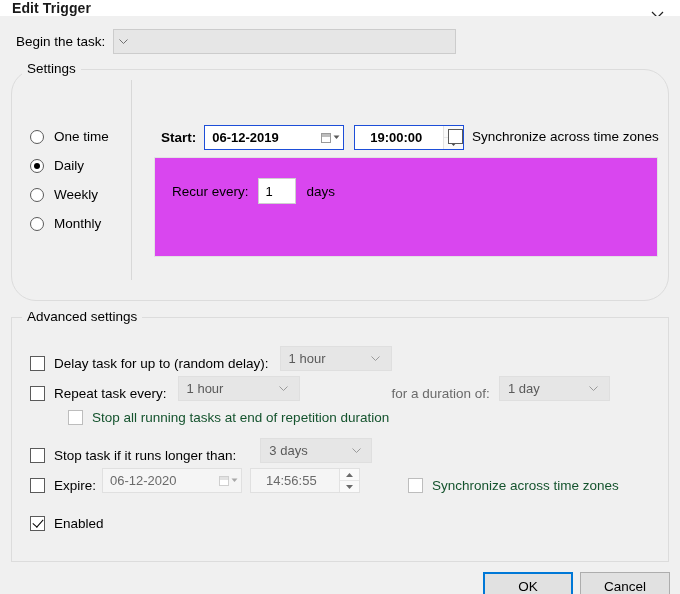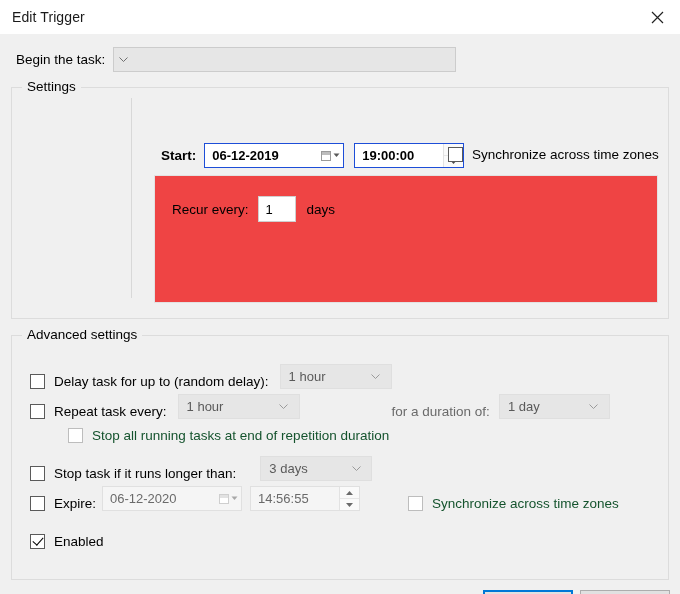--- a/index.html
+++ b/index.html
@@ -13,25 +13,26 @@
     font-family: "Liberation Sans", sans-serif;
     font-size: 13.5px;
     color: #000;
     overflow: hidden;
     position: relative;
     -webkit-font-smoothing: antialiased;
   }
 
   
   .titlebar {
-    height: 34px;
+    height: 16px;
     background: #ffffff;
     display: flex;
     align-items: center;
     position: relative;
+    font-weight: bold;
   }
   .titlebar-text {
     font-size: 14px;
     color: #1a1a1a;
     margin-left: 12px;
     letter-spacing: .1px;
   }
   .close-btn {
     position: absolute;
     right: 0;
@@ -107,20 +108,21 @@
     font-size: 13.5px;
     color: #000;
     white-space: nowrap;
   }
 
   #settings-group {
     left: 11px;
     top: 53px;
     width: 658px;
     height: 232px;
+    border-radius: 25px;
   }
   #advanced-group {
     left: 11px;
     top: 301px;
     width: 658px;
     height: 245px;
   }
 
   
   .v-divider {
@@ -206,21 +208,21 @@
     background: #fff;
     box-sizing: border-box;
     position: relative;
   }
   .cal-glyph::before {
     content: "";
     position: absolute; left: 0; top: 0; right: 0; height: 3px;
     background: #bdbdbd;
   }
 
-  .time-field { width: 110px; margin-left: 10px; position: relative; }
+  .time-field { width: 110px; margin-left: 10px; position: relative; padding-left: 8px; }
   .spinner {
     width: 19px;
     height: 23px;
     display: flex;
     flex-direction: column;
     border-left: 1px solid #e2e2e2;
     flex: none;
     cursor: default;
   }
   .spin-up, .spin-down {
@@ -264,22 +266,22 @@
   .cb-label { font-size: 13.5px; color: #000; white-space: nowrap; }
 
   .sync-row { position: absolute; left: 436px; top: 59px; }
 
   
   .recur-panel {
     position: absolute;
     left: 142px;
     top: 87px;
     width: 504px;
-    height: 128px;
-    background: #ef4444;
+    height: 100px;
+    background: #d946ef;
     border: 1px solid #e2e2e2;
     box-sizing: border-box;
   }
   .recur-row {
     position: absolute;
     left: 17px;
     top: 20px;
     display: flex;
     align-items: center;
   }
@@ -373,20 +375,38 @@
           </svg>
       </span>
     </div>
   </div>
 
   <div class="groupbox" id="settings-group">
     <div class="groupbox-legend">Settings</div>
 
     <div class="v-divider"></div>
 
+    <div class="radio-list">
+      <div class="radio-item">
+        <span class="radio-circle"></span>
+        <span class="radio-label">One time</span>
+      </div>
+      <div class="radio-item checked">
+        <span class="radio-circle"></span>
+        <span class="radio-label">Daily</span>
+      </div>
+      <div class="radio-item">
+        <span class="radio-circle"></span>
+        <span class="radio-label">Weekly</span>
+      </div>
+      <div class="radio-item">
+        <span class="radio-circle"></span>
+        <span class="radio-label">Monthly</span>
+      </div>
+    </div>
 
     <div class="start-row">
       <span class="start-label">Start:</span>
       <div class="field date-field">
         <span class="val">06-12-2019</span>
         <span class="date-picker-btn">
           <span class="cal-glyph"></span>
           <svg width="7" height="5" viewBox="0 0 7 5">
               <path d="M0.5,0.5 L3.5,4 L6.5,0.5" fill="#5a5a5a"></path>
             </svg>

